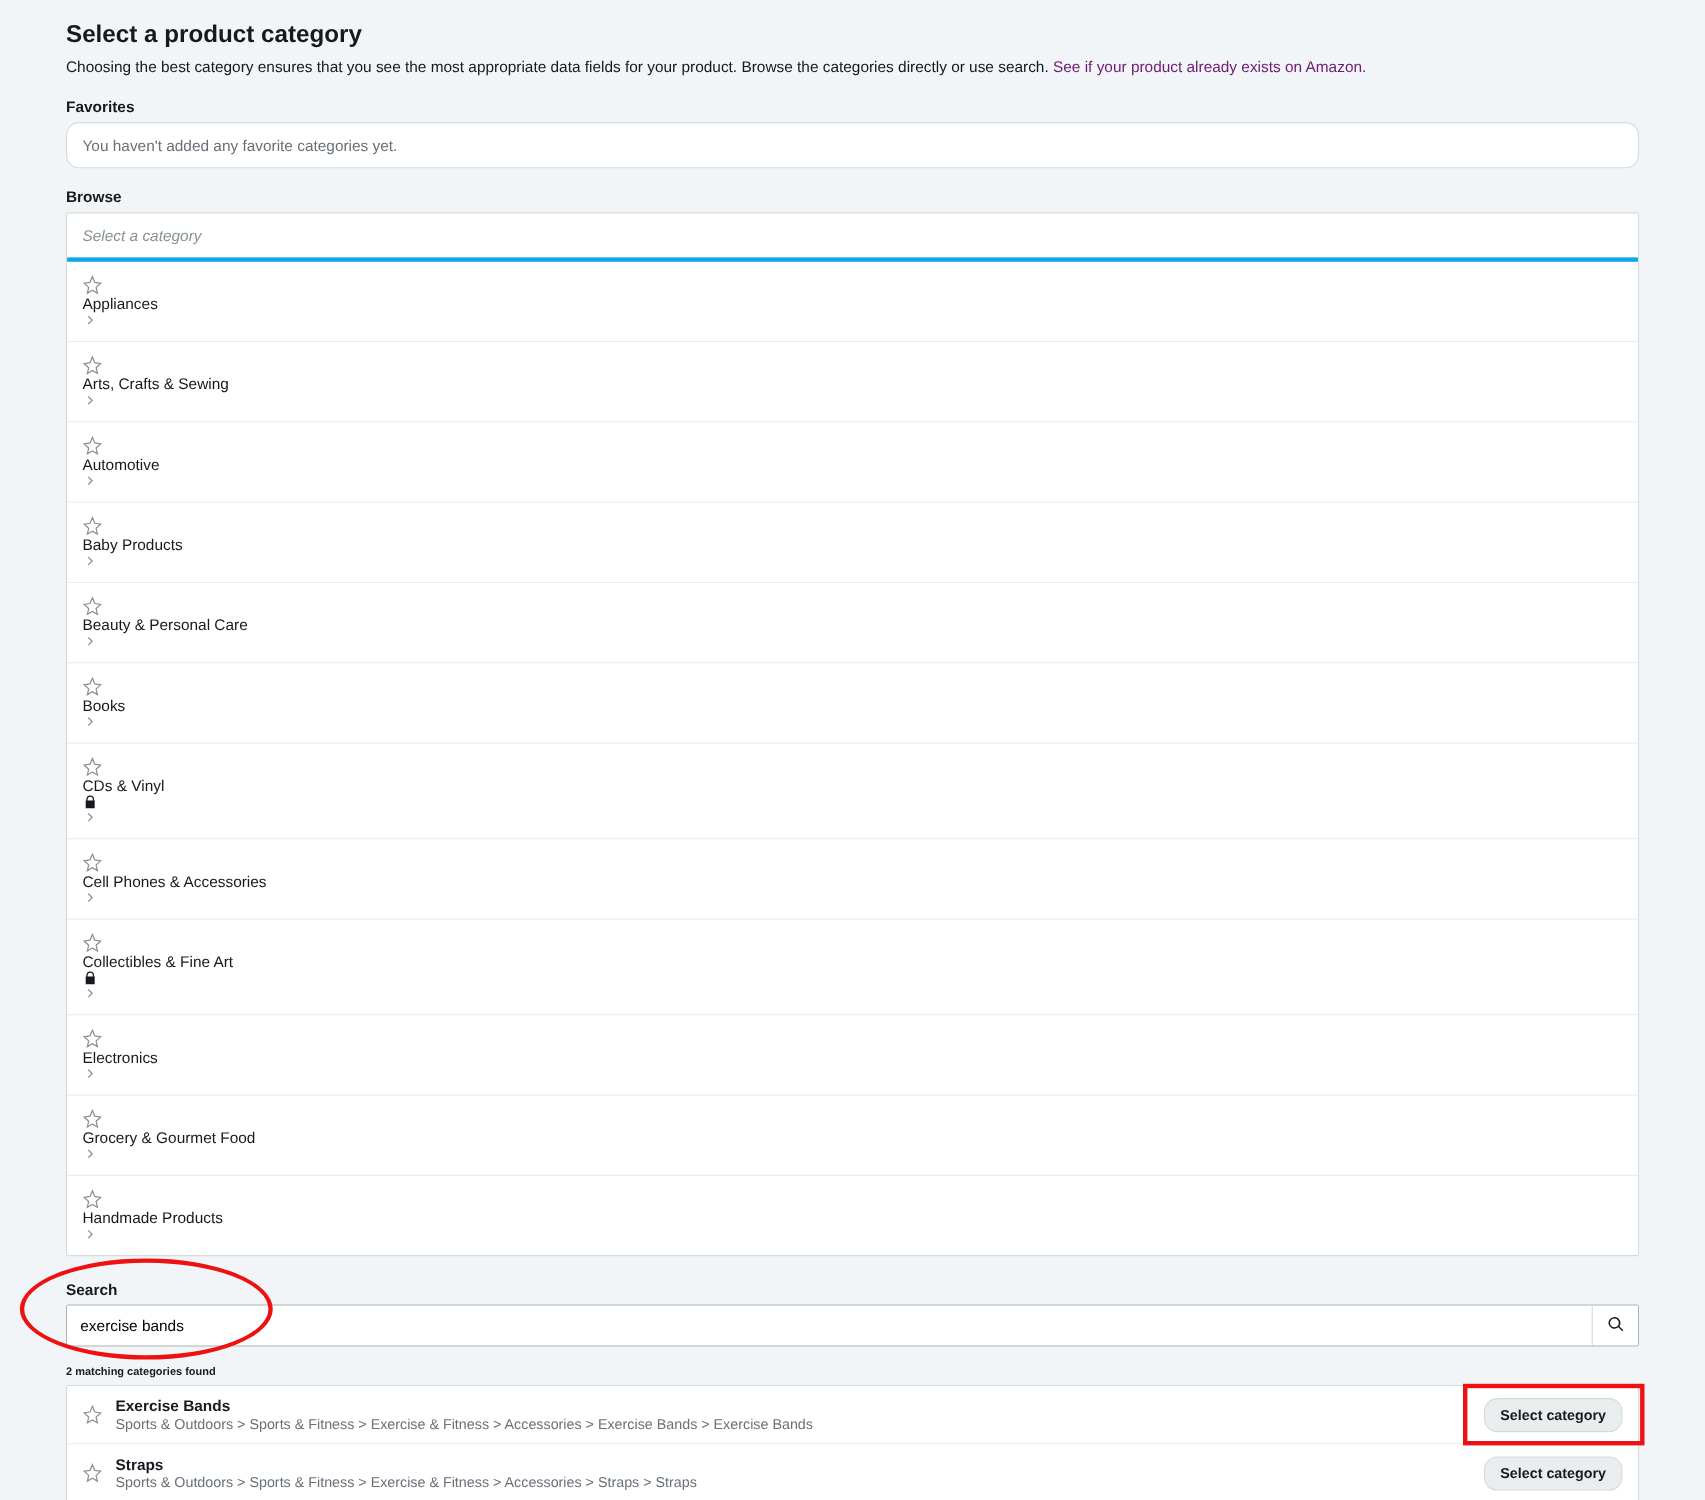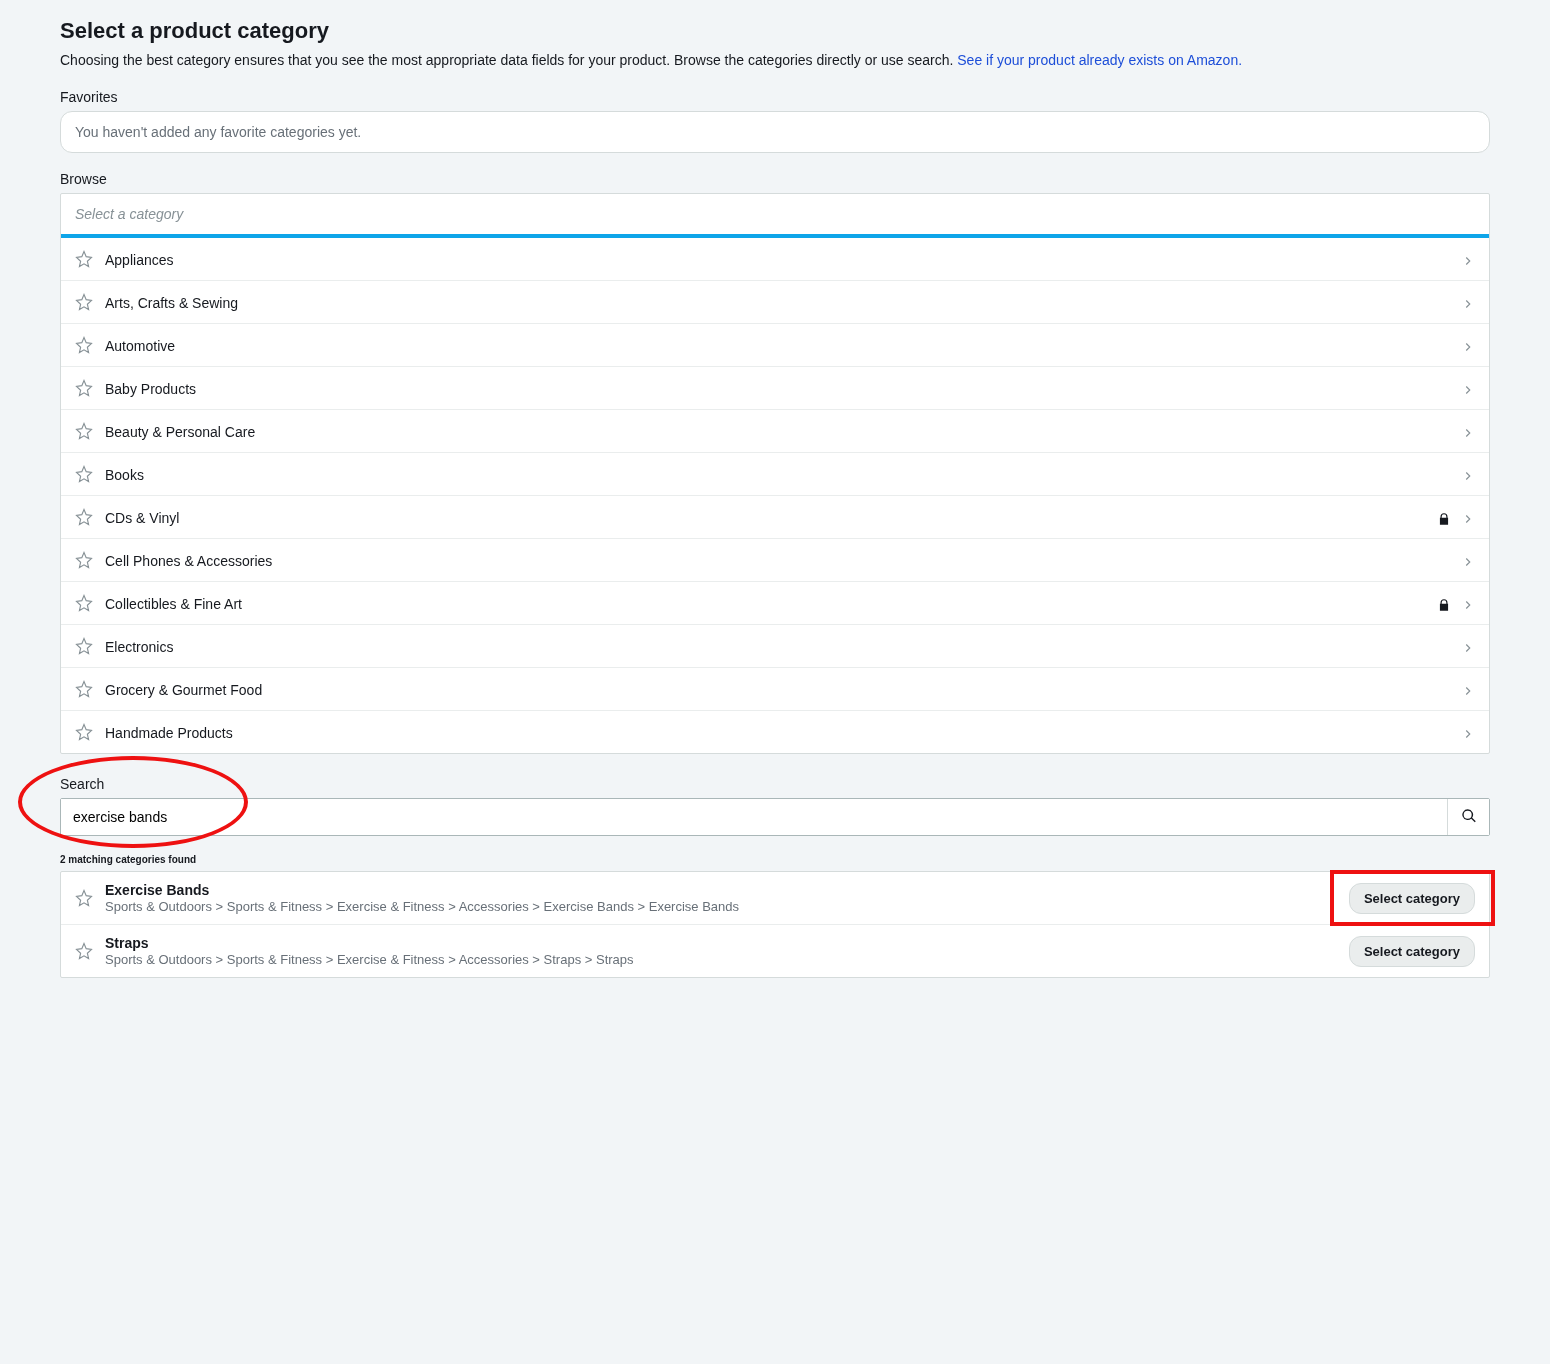--- a/index.html
+++ b/index.html
@@ -14,24 +14,24 @@
       font-size: 22px;
       font-weight: 700;
       margin-bottom: 6px;
     }
     .subtitle {
       font-size: 14px;
       color: #16191f;
       margin-bottom: 18px;
       line-height: 1.5;
     }
-    .subtitle a { color: #1d4ed8; text-decoration: none; }
+    .subtitle a { color: #701a75; text-decoration: none; }
     .section-label {
       font-size: 14px;
-      font-weight: 400;
+      font-weight: 700;
       margin-bottom: 6px;
       margin-top: 4px;
     }
     .favorites-box {
       background: #fff;
       border: 1px solid #d5dbdb;
       border-radius: 12px;
       padding: 12px 14px;
       color: #687078;
       font-size: 14px;
@@ -45,24 +45,25 @@
     }
     .browse-header {
       padding: 12px 14px;
       color: #879196;
       font-style: italic;
       font-size: 14px;
       border-bottom: 4px solid #0ea5e9;
     }
     .cat-row {
       display: flex;
-      align-items: flex-end;
+      align-items: flex-start;
       padding: 12px 14px;
       border-bottom: 1px solid #eaeded;
       cursor: pointer;
+      flex-direction: column;
     }
     .cat-row:last-child { border-bottom: none; }
     .star-icon {
       width: 18px; height: 18px;
       margin-right: 12px;
       flex-shrink: 0;
     }
     .star-icon svg { display: block; stroke: #879196; fill: none; stroke-width: 1.5; }
     .cat-label { flex: 1; font-size: 14px; color: #16191f; }
     .lock-icon { width: 14px; height: 14px; margin-right: 10px; }

